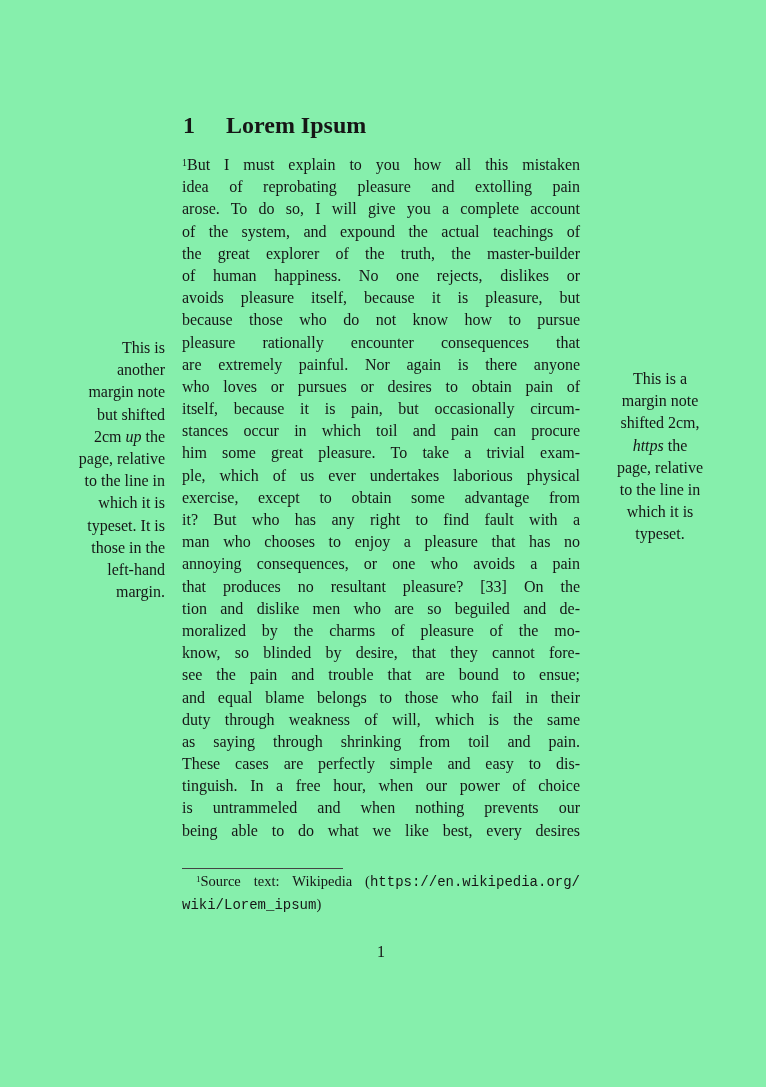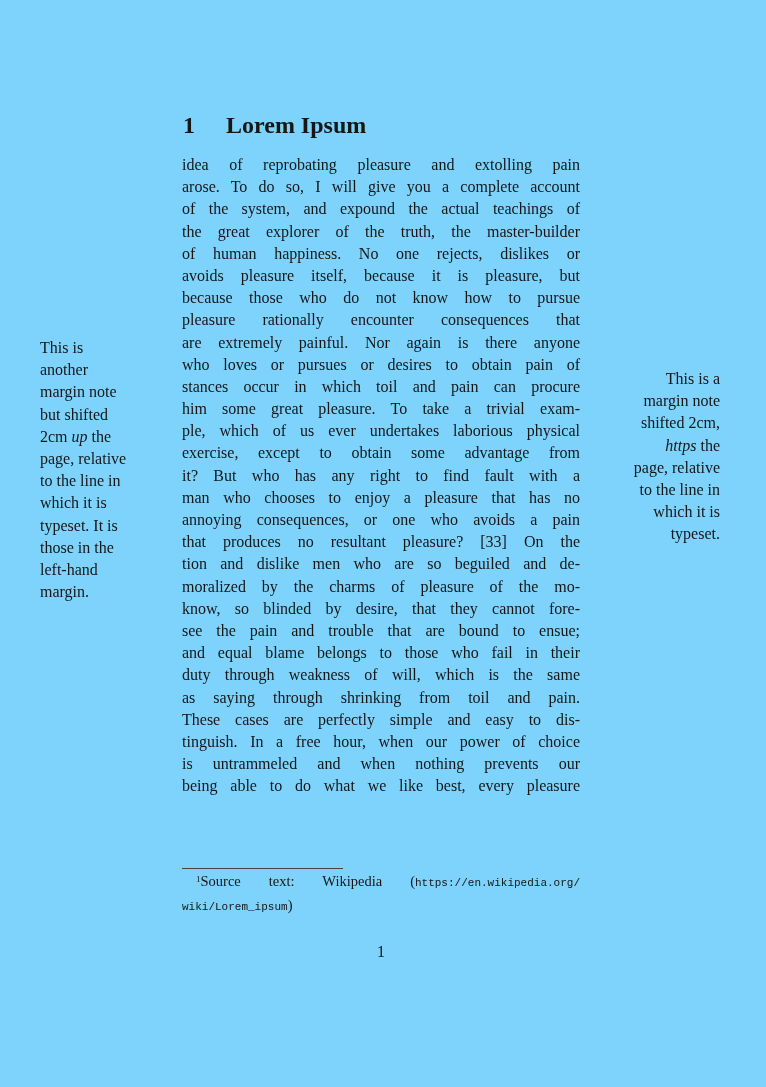--- a/index.html
+++ b/index.html
@@ -1,19 +1,19 @@
 <!DOCTYPE html>
 <html><head>
 <meta charset="utf-8">
 <style>
   html,body{margin:0;padding:0;background:#ffffff;}
   .page{
     position:relative;
     width:766px;height:1087px;
-    background:#7dd3fc;
+    background:#86efac;
     color:#161616;
     font-family:"Liberation Serif", serif;
     overflow:hidden;
   }
   .section-heading{
     position:absolute;left:183px;top:110px;
     font-size:24px;font-weight:bold;line-height:30px;
     white-space:nowrap;
   }
   .section-heading .sec-num{display:inline-block;margin-right:31px;}
@@ -23,81 +23,83 @@
   }
   .body-line{
     text-align:justify;
     -moz-text-align-last:justify;
     text-align-last:justify;
     height:22.2px;overflow:visible;
   }
   sup.fnmark{font-size:62%;vertical-align:0.45em;line-height:0;}
   .margin-note{position:absolute;font-size:16px;line-height:22.2px;}
   .margin-note em{font-style:italic;}
-  .note-left{left:40px;top:337px;width:125px;text-align:left;}
-  .note-right{left:600px;top:368px;width:120px;text-align:right;}
+  .note-left{left:40px;top:337px;width:125px;text-align:right;}
+  .note-right{left:600px;top:368px;width:120px;text-align:center;}
   .footnote-rule{
     position:absolute;left:182px;top:868px;width:161px;height:0;
     border-top:1.4px solid #444;
   }
   .footnote{
     position:absolute;left:182px;top:870px;width:398px;
     font-size:14.5px;line-height:22px;
   }
   .footnote .fline1{
     padding-left:14px;
     text-align:justify;
     -moz-text-align-last:justify;
     text-align-last:justify;
   }
-  .mono{font-family:"Liberation Mono", monospace;font-size:11px;}
+  .mono{font-family:"Liberation Mono", monospace;font-size:14px;}
   .page-number{
     position:absolute;left:182px;top:943px;width:398px;
     text-align:center;font-size:16px;
   }
 </style>
 </head>
 <body>
 
 <div class="page">
 
   <div class="section-heading">
     <span class="sec-num">1</span><span>Lorem Ipsum</span>
   </div>
 
   <div class="body-col">
+      <div class="body-line"><sup class="fnmark">1</sup>But I must explain to you how all this mistaken</div>
       <div class="body-line">idea of reprobating pleasure and extolling pain</div>
       <div class="body-line">arose. To do so, I will give you a complete account</div>
       <div class="body-line">of the system, and expound the actual teachings of</div>
       <div class="body-line">the great explorer of the truth, the master-builder</div>
       <div class="body-line">of human happiness. No one rejects, dislikes or</div>
       <div class="body-line">avoids pleasure itself, because it is pleasure, but</div>
       <div class="body-line">because those who do not know how to pursue</div>
       <div class="body-line">pleasure rationally encounter consequences that</div>
       <div class="body-line">are extremely painful. Nor again is there anyone</div>
       <div class="body-line">who loves or pursues or desires to obtain pain of</div>
+      <div class="body-line">itself, because it is pain, but occasionally circum-</div>
       <div class="body-line">stances occur in which toil and pain can procure</div>
       <div class="body-line">him some great pleasure. To take a trivial exam-</div>
       <div class="body-line">ple, which of us ever undertakes laborious physical</div>
       <div class="body-line">exercise, except to obtain some advantage from</div>
       <div class="body-line">it? But who has any right to find fault with a</div>
       <div class="body-line">man who chooses to enjoy a pleasure that has no</div>
       <div class="body-line">annoying consequences, or one who avoids a pain</div>
       <div class="body-line">that produces no resultant pleasure? [33] On the</div>
       <div class="body-line">tion and dislike men who are so beguiled and de-</div>
       <div class="body-line">moralized by the charms of pleasure of the mo-</div>
       <div class="body-line">know, so blinded by desire, that they cannot fore-</div>
       <div class="body-line">see the pain and trouble that are bound to ensue;</div>
       <div class="body-line">and equal blame belongs to those who fail in their</div>
       <div class="body-line">duty through weakness of will, which is the same</div>
       <div class="body-line">as saying through shrinking from toil and pain.</div>
       <div class="body-line">These cases are perfectly simple and easy to dis-</div>
       <div class="body-line">tinguish. In a free hour, when our power of choice</div>
       <div class="body-line">is untrammeled and when nothing prevents our</div>
-      <div class="body-line">being able to do what we like best, every pleasure</div>
+      <div class="body-line">being able to do what we like best, every desires</div>
     </div>
 
   <div class="margin-note note-left">
       <div class="note-line"><span>This is</span></div>
       <div class="note-line"><span>another</span></div>
       <div class="note-line"><span>margin note</span></div>
       <div class="note-line"><span>but shifted</span></div>
       <div class="note-line"><span>2cm </span><em>up</em><span> the</span></div>
       <div class="note-line"><span>page, relative</span></div>
       <div class="note-line"><span>to the line in</span></div>

